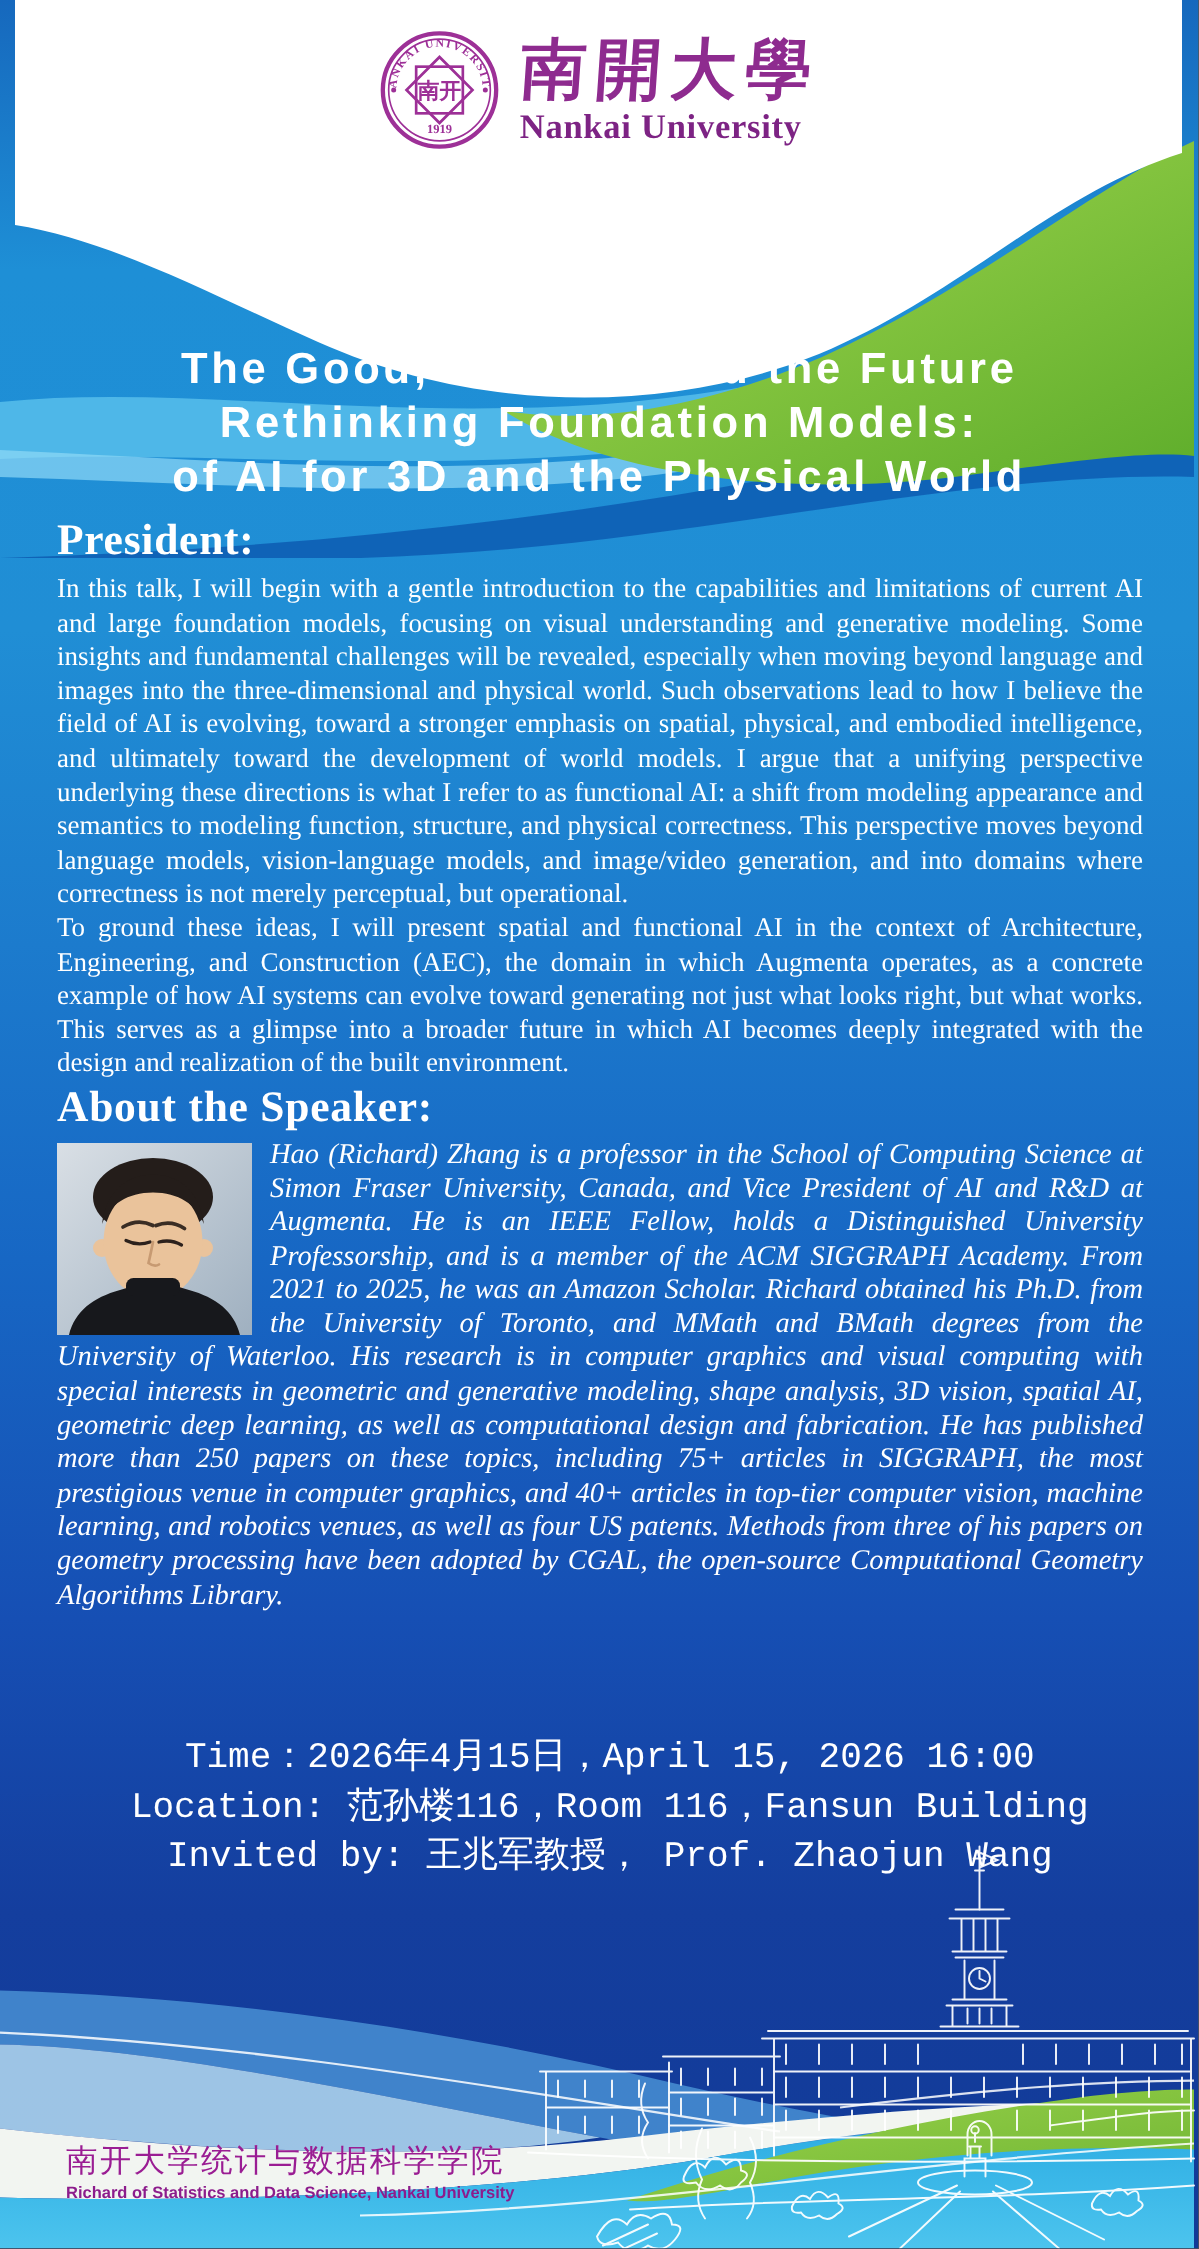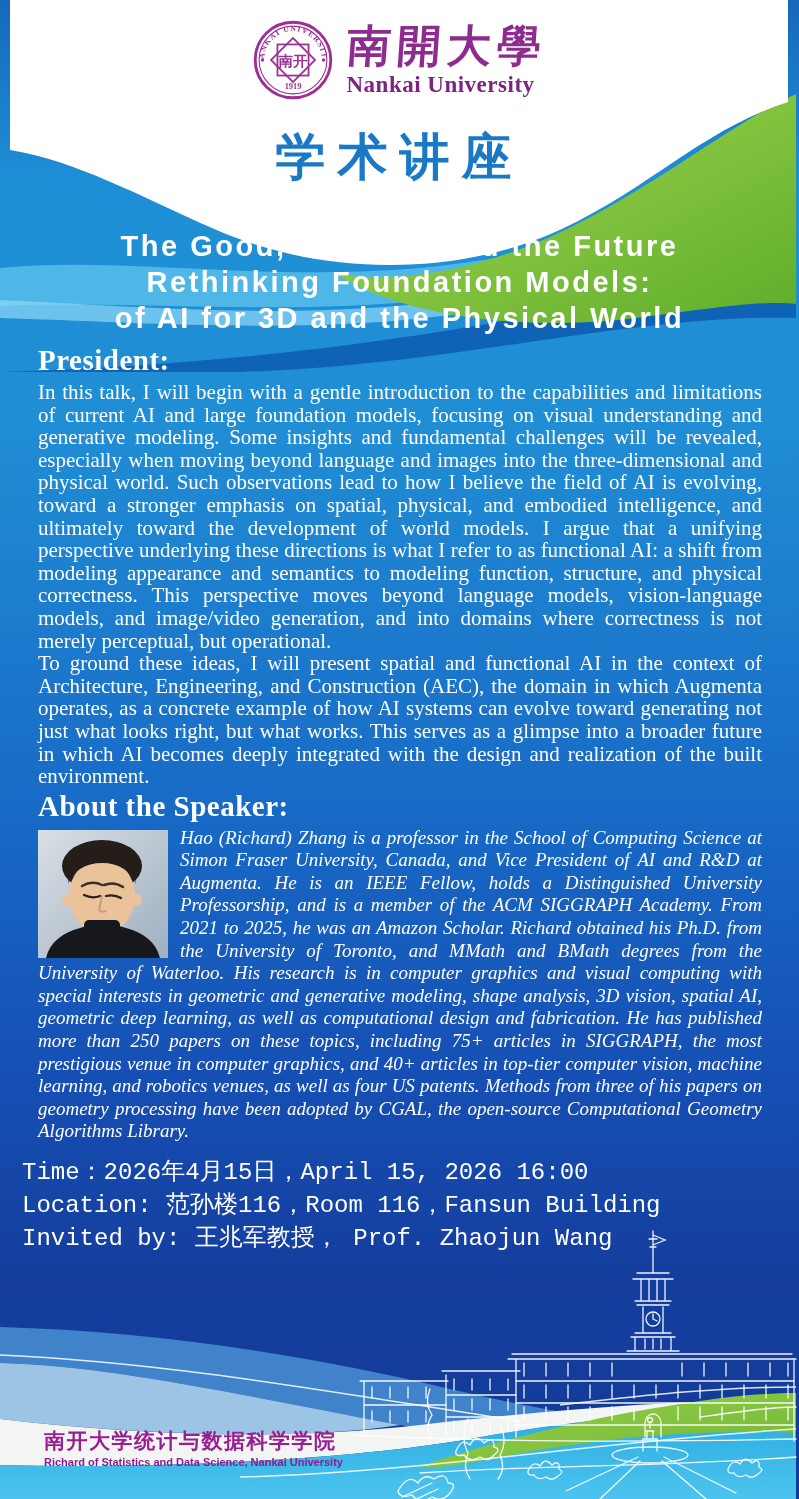--- a/index.html
+++ b/index.html
@@ -15,28 +15,28 @@
   .header-logo{top:20px;width:100%;z-index:2;display:flex;justify-content:center;align-items:center;gap:14px;}
   .logo-text{display:flex;flex-direction:column;align-items:flex-start;line-height:1;}
   .calligraphy{font-size:44px;font-weight:bold;color:#8E2B8F;letter-spacing:6px;transform:skewX(-4deg);}
   .wordmark{font-size:23px;font-weight:bold;color:#7D2384;margin-top:4px;letter-spacing:.5px;}
   .lecture-title{top:124px;width:100%;z-index:2;text-align:center;font-weight:bold;font-size:50px;
     letter-spacing:12px;color:#1A79C7;font-family:"Liberation Serif",serif;}
   .talk-title{top:228px;width:100%;z-index:2;text-align:center;color:#fff;
     font-family:"Liberation Sans",sans-serif;font-weight:bold;font-size:29px;line-height:36px;letter-spacing:2.5px;}
   .content{top:344px;left:38px;width:724px;z-index:2;color:#fff;}
   .content h2{font-size:29px;margin:0 0 4px 0;font-weight:bold;letter-spacing:.5px;}
-  .content p{font-size:21px;line-height:22.6px;text-align:justify;margin:0;}
+  .content p{font-size:18px;line-height:22.6px;text-align:justify;margin:0;}
   .speaker-block{margin-top:2px;}
   .speaker-bio{font-size:19px;line-height:22.6px;text-align:justify;font-style:italic;}
   .photo{float:left;width:130px;height:128px;margin:3px 12px 4px 0;}
-  .details{position:absolute;top:1156px;left:22px;width:745px;z-index:2;color:#fff;
-    font-family:"Liberation Mono","DejaVu Sans Mono",monospace;font-size:24px;line-height:33px;white-space:nowrap;}
+  .details{position:absolute;top:1156px;left:34px;width:745px;z-index:2;color:#fff;
+    font-family:"Liberation Mono","DejaVu Sans Mono",monospace;font-size:24px;line-height:33px;white-space:nowrap;text-align:center;}
   .footer{position:absolute;left:44px;top:1430px;z-index:4;line-height:1;}
-  .footer .cn{font-size:21px;font-weight:bold;color:#9A1D93;letter-spacing:1.5px;font-family:"Liberation Sans",sans-serif;}
+  .footer .cn{font-size:21px;font-weight:normal;color:#9A1D93;letter-spacing:1.5px;font-family:"Liberation Sans",sans-serif;}
   .footer .en{font-size:11px;font-weight:bold;color:#8C1C8C;margin-top:6px;font-family:"Liberation Sans",sans-serif;}
   svg text{font-family:"Liberation Serif",serif;}
 </style>
 </head>
 <body>
 
 <div class="poster">
 
   <svg class="layer top-waves" width="799" height="372" viewBox="0 0 799 372">
     <defs>
@@ -69,21 +69,20 @@
       <text x="36" y="62" font-size="7.5" font-weight="bold" fill="#9D3097" text-anchor="middle">1919</text>
       <circle cx="8.5" cy="36" r="1.5" fill="#9D3097"></circle>
         <circle cx="63.5" cy="36" r="1.5" fill="#9D3097"></circle>
     </svg>
     <div class="logo-text">
       <div class="calligraphy">南開大學</div>
       <div class="wordmark">Nankai University</div>
     </div>
   </div>
 
-  <div class="layer lecture-title">学术讲座</div>
 
   <div class="layer talk-title">
     <div>The Good, the Bad, and the Future</div>
     <div>Rethinking Foundation Models:</div>
     <div>of AI for 3D and the Physical World</div>
   </div>
 
   <div class="layer content">
     <h2>President:</h2>
     <p>In this talk, I will begin with a gentle introduction to the capabilities and limitations of current AI and large foundation models, focusing on visual understanding and generative modeling. Some insights and fundamental challenges will be revealed, especially when moving beyond language and images into the three-dimensional and physical world. Such observations lead to how I believe the field of AI is evolving, toward a stronger emphasis on spatial, physical, and embodied intelligence, and ultimately toward the development of world models. I argue that a unifying perspective underlying these directions is what I refer to as functional AI: a shift from modeling appearance and semantics to modeling function, structure, and physical correctness. This perspective moves beyond language models, vision-language models, and image/video generation, and into domains where correctness is not merely perceptual, but operational.</p>

